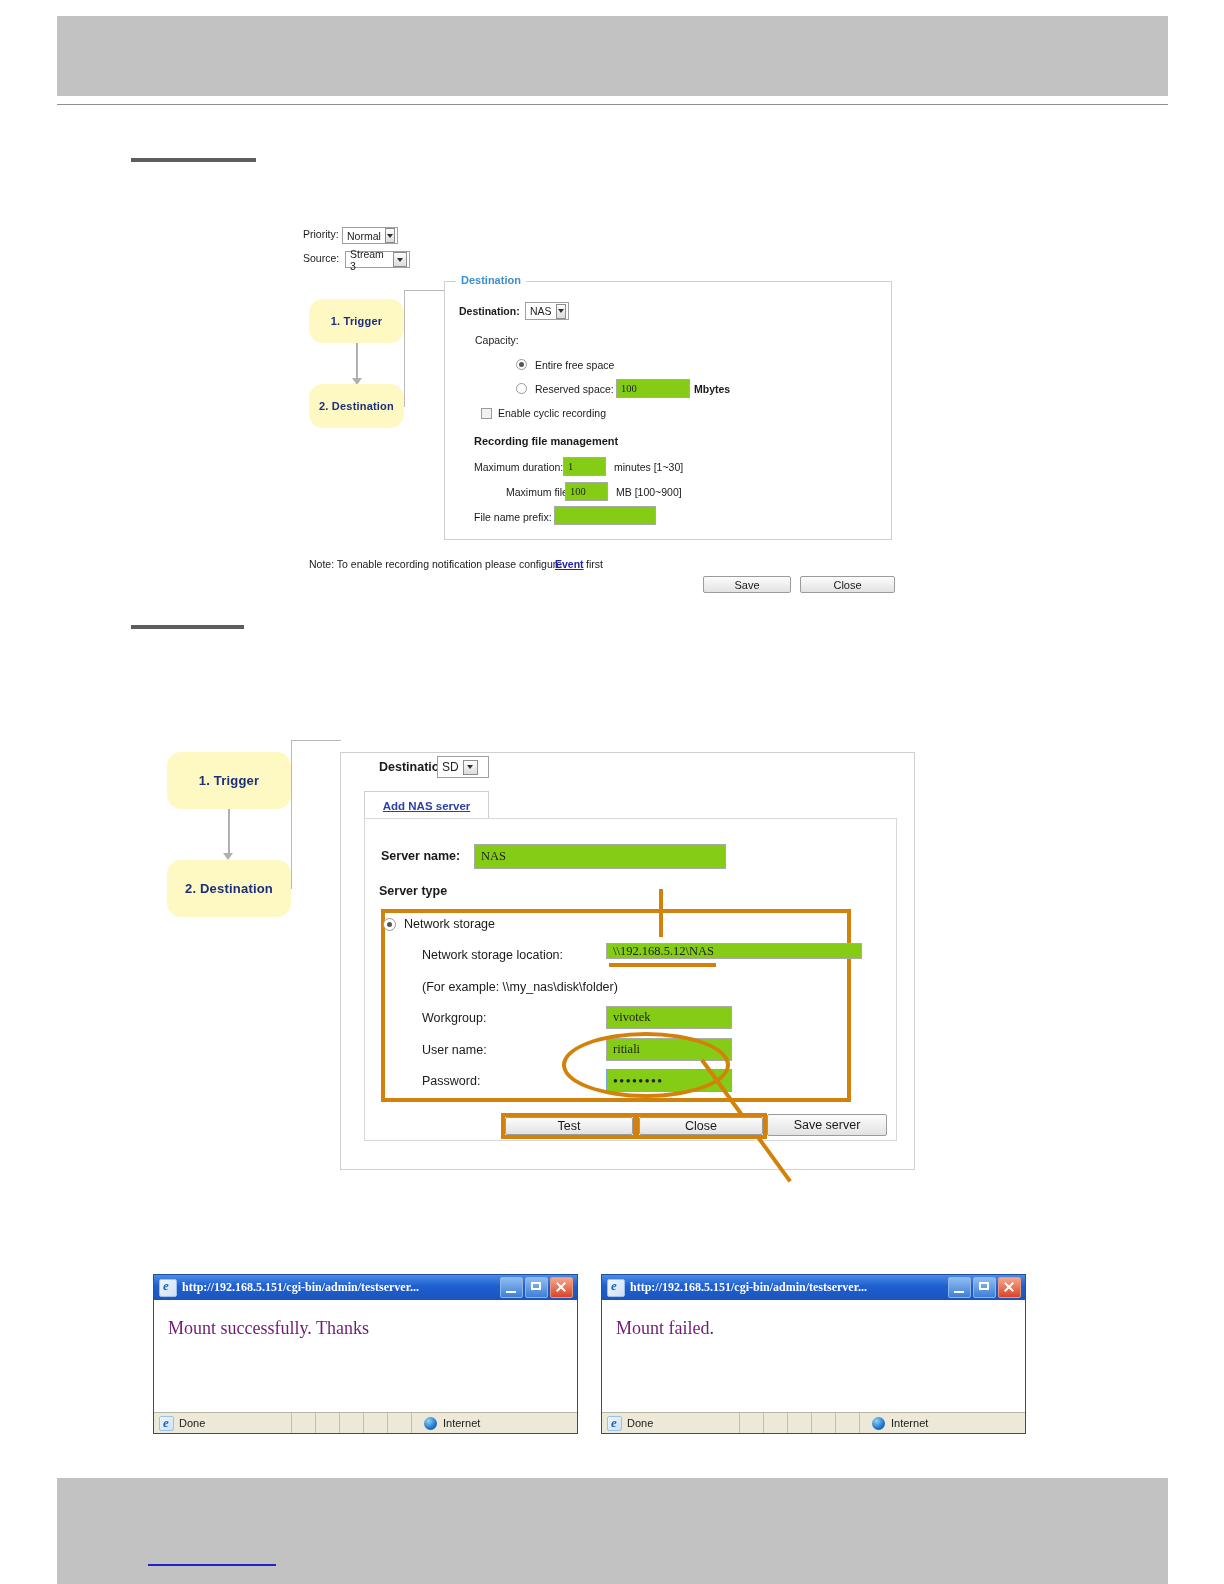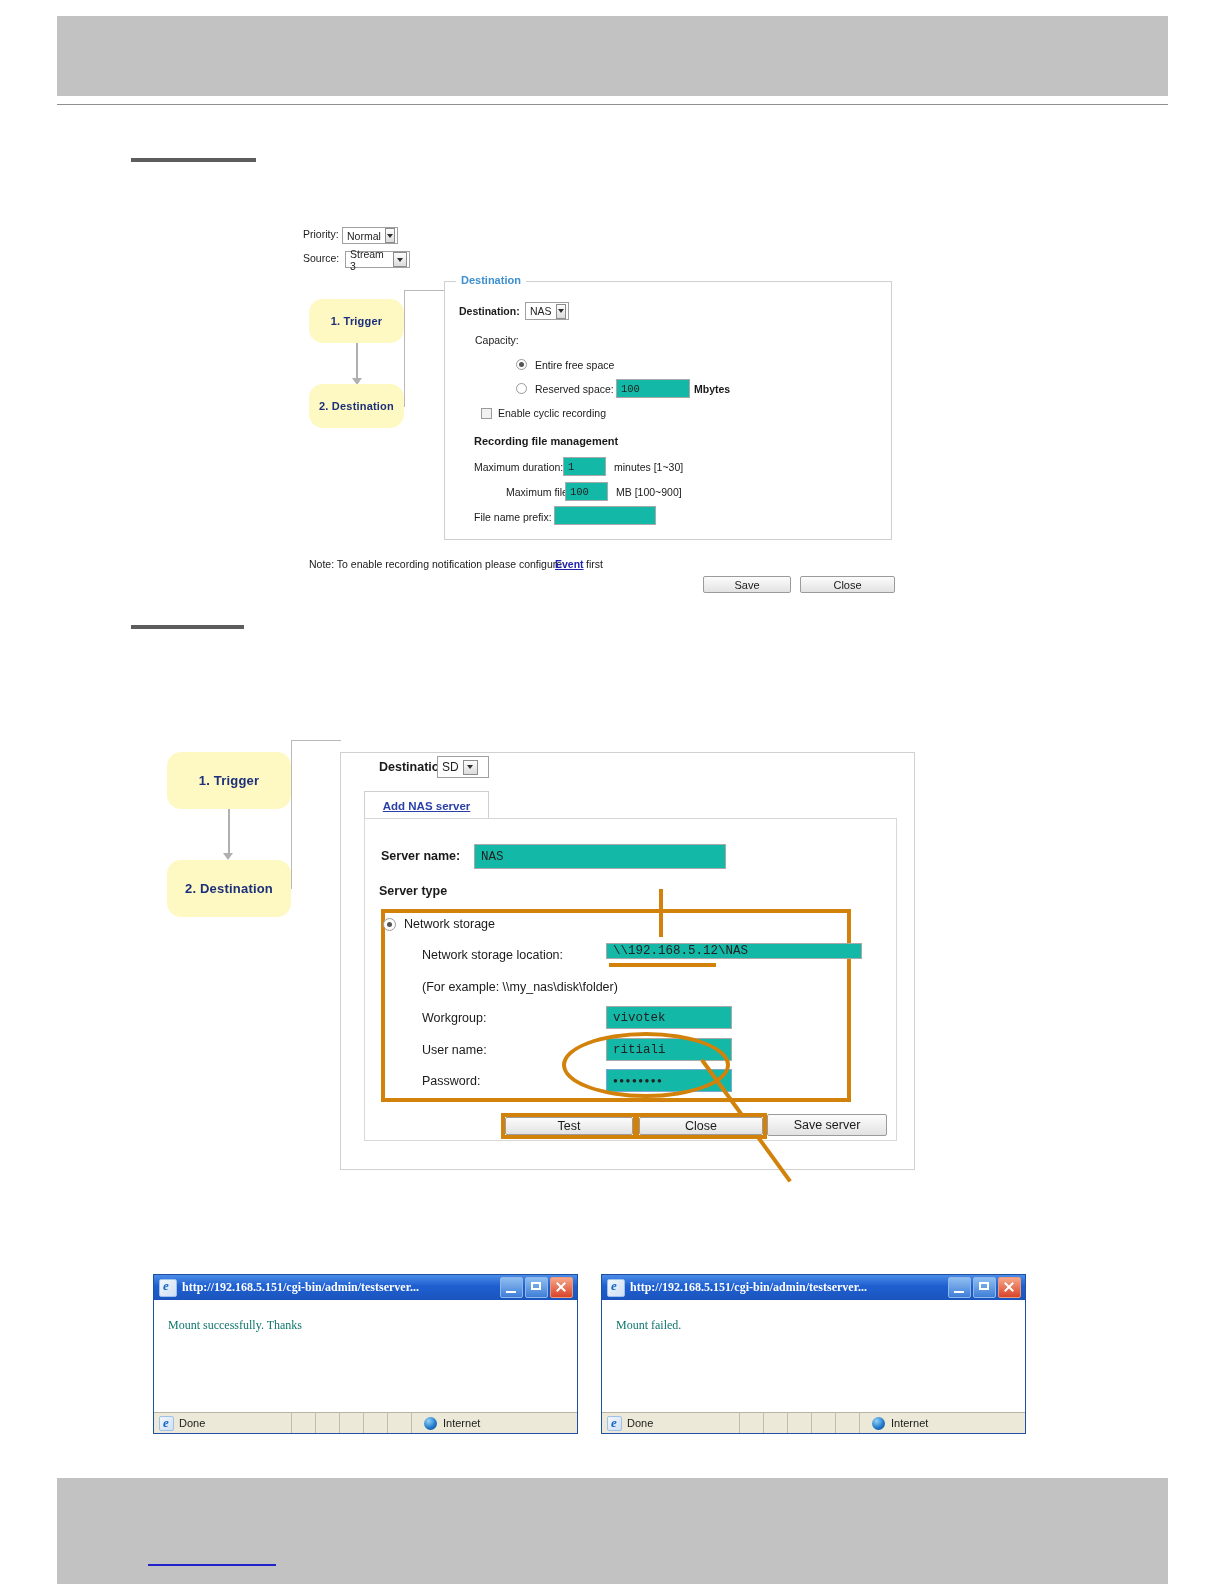--- a/index.html
+++ b/index.html
@@ -18,23 +18,23 @@
   #footer-link{left:148px;top:1564px;width:128px;height:0;border-top:2px solid #2222cc;}
 
   .redaction{height:0;border-top:4px solid #5d5d5d;}
   #redaction-1{left:131px;top:158px;width:125px;}
   #redaction-2{left:131px;top:625px;width:113px;}
 
   
   .lbl{font-size:10.5px;color:#1a1a1a;white-space:nowrap;}
   .lbl-b{font-weight:bold;}
   .txtbox{
-    background:#14b8a6;border:1px solid #a9a9a9;box-sizing:border-box;
+    background:#84cc16;border:1px solid #a9a9a9;box-sizing:border-box;
     font-size:10.5px;color:#222;display:flex;align-items:center;
-    padding-left:4px;font-family:Liberation Mono, monospace;
+    padding-left:4px;font-family:Liberation Serif, serif;
   }
   .selbox{
     background:#fff;border:1px solid #a0a0a0;box-sizing:border-box;
     font-size:10.5px;color:#222;display:flex;align-items:center;
     padding-left:4px;
   }
   .selarrow{
     width:13px;height:13px;margin-left:4px;margin-right:2px;
     background:linear-gradient(#fdfdfd,#dcdcdc);
     border:1px solid #8c8c8c;display:flex;align-items:center;justify-content:center;
@@ -124,21 +124,21 @@
     font-family:"Liberation Serif", serif;
   }
   .winbtns{margin-left:auto;display:flex;gap:2px;padding-right:4px;}
   .wb{width:21px;height:19px;border:1px solid #8fb6e8;border-radius:2px;
       background:linear-gradient(#8fbdf0,#3f7fd8);position:relative;}
   .wb.close{background:linear-gradient(#f7a689,#d8442a);border-color:#e8997e;}
   .wb .m{position:absolute;left:5px;bottom:4px;width:10px;height:2px;background:#fff;}
   .wb .sq{position:absolute;left:5px;top:4px;width:10px;height:8px;border:2px solid #fff;box-sizing:border-box;}
   .wb .x1,.wb .x2{position:absolute;left:4px;top:8px;width:12px;height:2px;background:#fff;}
   .wb .x1{transform:rotate(45deg);} .wb .x2{transform:rotate(-45deg);}
-  .iebody{background:#fff;font-family:"Liberation Serif", serif;font-size:12px;color:#0f766e;}
+  .iebody{background:#fff;font-family:"Liberation Serif", serif;font-size:18px;color:#701a75;}
   .iestatus{
     height:21px;background:#ece9d8;border-top:1px solid #b9b5a4;
     display:flex;align-items:center;font-size:11px;color:#1a1a1a;box-sizing:border-box;
   }
   .iestatus .cell{border-right:1px solid #c3bfae;height:100%;box-sizing:border-box;}
   .globe{
     width:13px;height:13px;border-radius:50%;flex:none;
     background:radial-gradient(circle at 35% 30%,#8fd4f7,#1d74c8 60%,#14447f);
   }
 </style>

